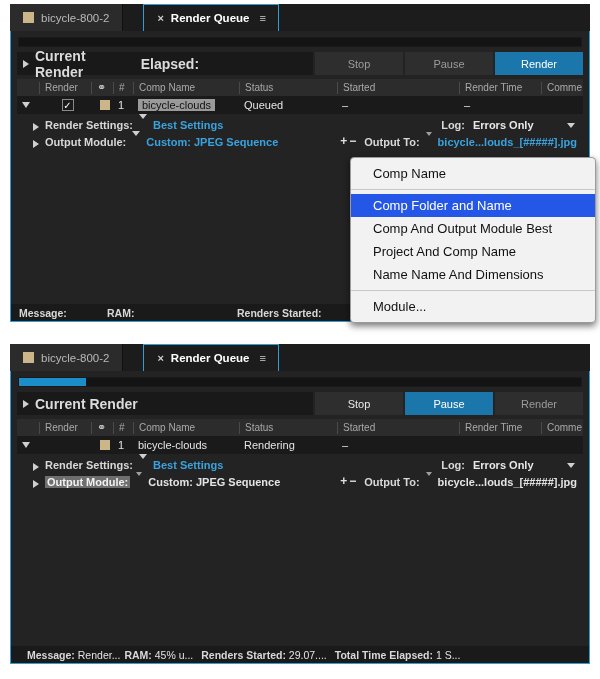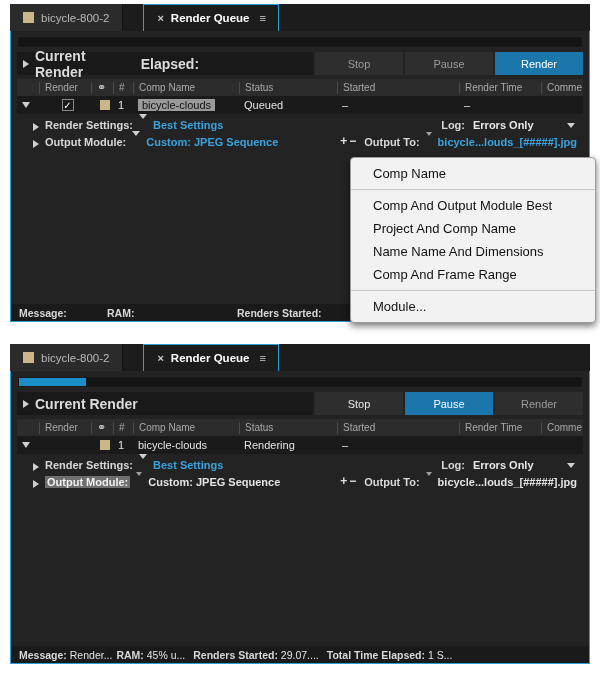--- a/index.html
+++ b/index.html
@@ -268,24 +268,24 @@
           <span>Total Time Elapsed:</span>
           <span class="v"></span>
         </span>
       </div>
 
     </div>
 
     <div class="ctxmenu" id="ctxmenu">
         <div class="ctxitem">Comp Name</div>
         <div class="ctxsep"></div>
+        <div class="ctxitem sel">Comp Folder and Name</div>
         <div class="ctxitem">Comp And Output Module Best</div>
         <div class="ctxitem">Project And Comp Name</div>
         <div class="ctxitem">Name Name And Dimensions</div>
-        <div class="ctxitem">Comp And Frame Range</div>
         <div class="ctxsep"></div>
         <div class="ctxitem">Module...</div>
       </div>
   </div>
 
   <div class="panel" id="panel-bottom">
 
     <div class="tabbar">
       <div class="tab inactive">
         <span class="tab-swatch"></span>
@@ -372,21 +372,21 @@
           <span style="color:#e4e4e4;font-weight:bold">Custom: JPEG Sequence</span>
           <span style="margin-left:auto" class="plus-minus">+</span>
           <span class="plus-minus" style="margin-right:6px">−</span>
           <span class="lbl">Output To:</span>
           <span style="margin:0 6px"><span class="dn sm"></span></span>
           <span style="color:#e4e4e4;font-weight:bold;padding-right:6px">bicycle...louds_[#####].jpg</span>
         </div>
       </div>
 
       <div class="statusbar">
-        <span class="seg" style="padding-left:8px">
+        <span class="seg" style="padding-left:16px">
           <span>Message:</span>
           <span class="v">Render...</span>
         </span>
         <span class="seg" style="padding-left:4px">
           <span>RAM:</span>
           <span class="v">45% u...</span>
         </span>
         <span class="seg" style="padding-left:8px">
           <span>Renders Started:</span>
           <span class="v">29.07....</span>

